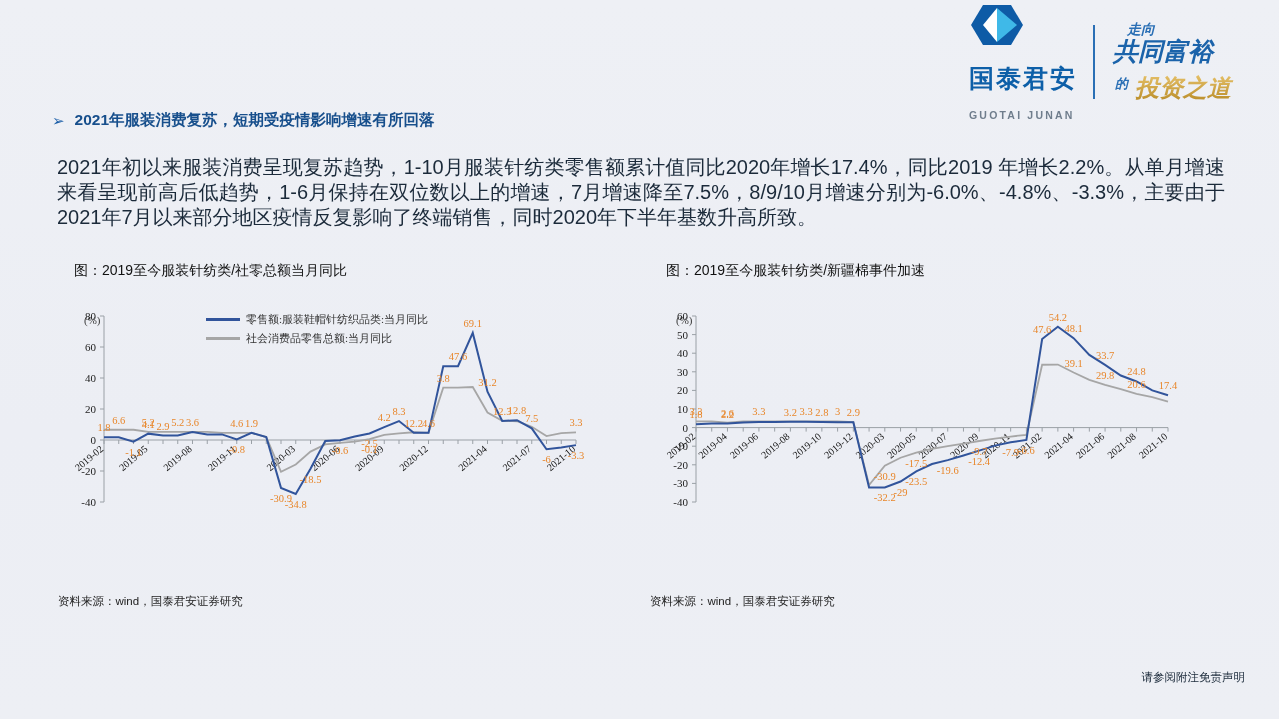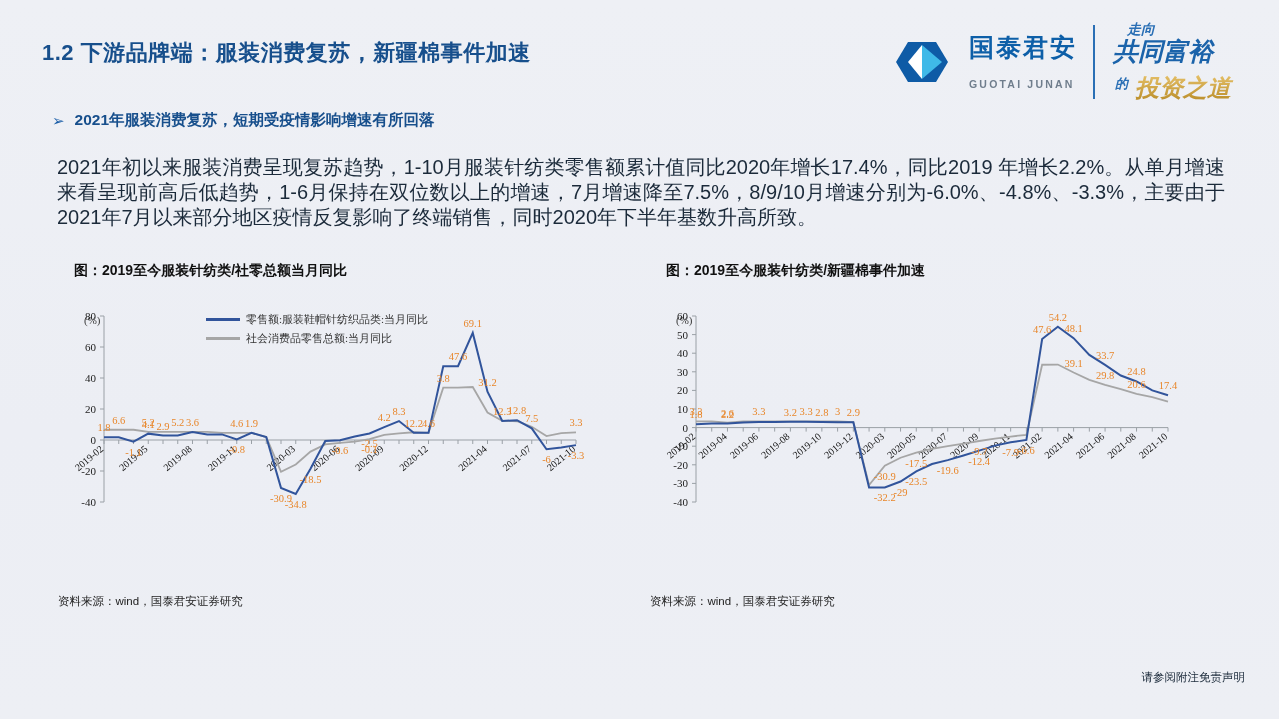--- a/index.html
+++ b/index.html
@@ -11,21 +11,21 @@
   }
   .slide{position:absolute;inset:0;background:linear-gradient(180deg,#eef0f5 0%,#eceef4 60%,#edeff4 100%);}
 
   
   .title{
     position:absolute;left:42px;top:38px;
     font-size:22px;font-weight:bold;color:#174f8c;
     letter-spacing:.5px;white-space:nowrap;
   }
   .logo-wrap{position:absolute;right:18px;top:14px;display:flex;align-items:center;height:96px;}
-  .gtja{display:flex;align-items:center;gap:19px;}
+  .gtja{display:flex;gap:19px;flex-direction:column;}
   .gtja-mark{width:56px;height:44px;position:relative;}
   .gtja-text{display:flex;flex-direction:column;line-height:1;}
   .gtja-cn{font-size:25px;font-weight:bold;color:#0d5fa8;letter-spacing:2px;}
   .gtja-en{font-size:10.5px;font-weight:bold;color:#6f7d8c;letter-spacing:2.2px;margin-top:19px;}
   .logo-div{width:2px;height:74px;background:#2a6fb5;margin:0 16px;}
   .slogan{width:150px;height:92px;position:relative;}
 
   
   .bullet{position:absolute;left:52px;top:110px;display:flex;align-items:center;gap:10px;}
   .bullet .arrow{color:#1b5ea8;font-size:15px;line-height:1;}
@@ -34,38 +34,37 @@
   
   .para{
     position:absolute;left:57px;top:155px;width:1168px;
     font-size:20px;line-height:25px;color:#1b2a3a;text-align:justify;
   }
 
   
   .panel{position:absolute;top:262px;width:600px;height:360px;}
   .panel.left{left:56px;}
   .panel.right{left:648px;}
-  .ch-title{font-size:14px;font-weight:bold;color:#111;margin-left:18px;}
+  .ch-title{font-size:14px;font-weight:normal;color:#111;margin-left:18px;}
   .ch-unit{position:absolute;font-size:11px;color:#3a3a3a;font-family:"Liberation Serif",serif;}
   .legend{position:absolute;font-family:"Liberation Serif",serif;font-size:11px;color:#333;}
   .legend .row{display:flex;align-items:center;gap:6px;margin-bottom:4px;white-space:nowrap;}
   .legend .sw{width:34px;height:3px;display:inline-block;}
   .source{position:absolute;font-size:11.5px;color:#222;}
   svg{display:block;}
   .lab{font-family:"Liberation Serif",serif;font-size:10.5px;fill:#E8862A;}
   .ytick{font-family:"Liberation Serif",serif;font-size:11px;fill:#222;}
   .xtick{font-family:"Liberation Serif",serif;font-size:10px;fill:#111;}
   .foot{position:absolute;right:34px;bottom:34px;font-size:11.5px;color:#1b2a3a;}
 </style>
 </head>
 <body>
 
 <div class="slide">
 
-  <div class="title">1.2  下游品牌端：服装消费复苏，新疆棉事件加速</div>
 
   <div class="logo-wrap">
     <div class="gtja">
       <div class="gtja-mark">
         <svg width="56" height="44" viewBox="0 0 56 44">
           <path d="M14 2 H42 L54 22 L42 42 H14 L2 22 Z" fill="#0e5ba6"></path>
           <path d="M28 5 L48 22 L28 39 Z" fill="#3fb9e8"></path>
           <path d="M28 5 L14 22 L28 39 Z" fill="#ffffff"></path>
         </svg>
       </div>

